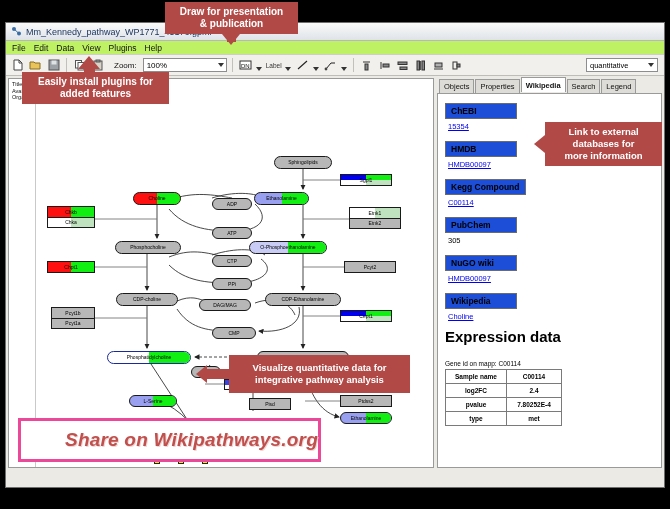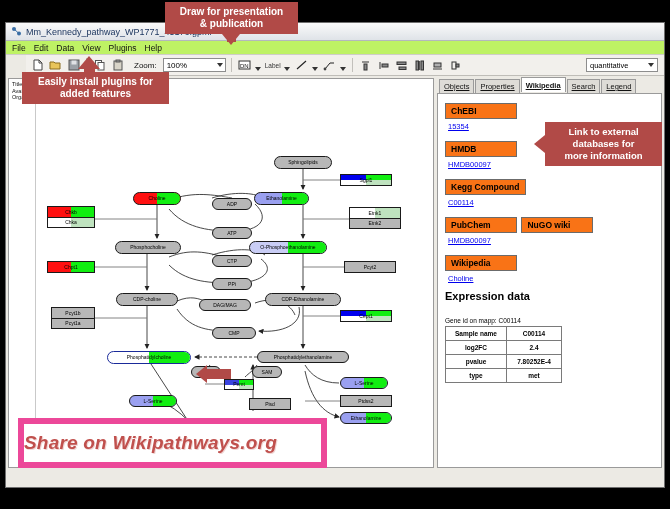--- a/index.html
+++ b/index.html
@@ -12,25 +12,25 @@
   .titlebar{height:18px;background:linear-gradient(#fafafa,#dfe3e8);
             border-bottom:1px solid #b4b8bd;display:flex;align-items:center;padding-left:5px;box-sizing:border-box;}
   .titlebar .tb-icon{width:11px;height:11px;margin-right:4px;flex:0 0 auto;}
   .titlebar .tb-text{font-size:9px;color:#18325c;white-space:nowrap;overflow:hidden;}
 
   .menubar{height:14px;background:#bef264;border-bottom:1px solid #cfcdc8;display:flex;align-items:center;
            padding-left:6px;box-sizing:border-box;}
   .menubar .mi{font-size:8.5px;color:#111;margin-right:8px;cursor:default;white-space:nowrap;}
 
   .toolbar{height:21px;background:#f2f0ec;border-bottom:1px solid #bfbdb8;display:flex;align-items:center;
-           padding:0 4px;box-sizing:border-box;gap:3px;position:relative;margin-left:20px;}
+           padding:0 4px;box-sizing:border-box;gap:3px;position:relative;}
   .tb-btn{width:15px;height:15px;display:flex;align-items:center;justify-content:center;flex:0 0 auto;}
   .tb-sep{width:1px;height:14px;background:#c2c0bb;margin:0 2px;flex:0 0 auto;}
   .zoom-label{font-size:8px;color:#111;margin:0 3px 0 6px;}
-  .zoom-combo{width:63px;height:14px;background:#fff;border:1px solid #8d8d8d;display:flex;align-items:center;
+  .zoom-combo{width:84px;height:14px;background:#fff;border:1px solid #8d8d8d;display:flex;align-items:center;
               font-size:8px;padding-left:3px;box-sizing:border-box;position:relative;}
   .zoom-combo .caret{position:absolute;right:2px;top:4px;border-left:3px solid transparent;border-right:3px solid transparent;
                      border-top:4px solid #333;}
   .dd-caret{width:7px;height:15px;display:flex;align-items:flex-end;justify-content:center;padding-bottom:4px;}
   .dd-caret i{display:block;border-left:3px solid transparent;border-right:3px solid transparent;border-top:4px solid #333;}
   .mini-label{font-size:6.5px;color:#333;}
 
   .vis-combo{position:absolute;right:6px;top:3px;width:72px;height:14px;background:#fff;border:1px solid #8d8d8d;
              display:flex;align-items:center;font-size:7.5px;padding-left:3px;box-sizing:border-box;}
   .vis-combo .caret{position:absolute;right:3px;top:4px;border-left:3px solid transparent;border-right:3px solid transparent;
@@ -56,50 +56,50 @@
   .gene{border:1px solid #1a1a1a;background:#b7b7b7;}
   .nodelabel{position:relative;z-index:3;}
   .half{position:absolute;top:0;bottom:0;z-index:1;}
   svg.wires{position:absolute;left:0;top:0;width:424px;height:434px;pointer-events:none;}
 
   .sel-handle{position:absolute;width:4px;height:4px;background:#ffe400;border:1px solid #222;z-index:9;}
 
   
   .tabstrip{display:flex;align-items:flex-end;height:15px;gap:1px;padding-left:2px;box-sizing:border-box;}
   .tab{font-size:7.5px;padding:2px 4px 1px 4px;border:1px solid #9a9a9a;border-bottom:none;background:#dedcd7;
-       color:#111;line-height:10px;white-space:nowrap;text-decoration:underline;}
+       color:#111;line-height:10px;white-space:nowrap;}
   .tab.active{background:#fff;font-weight:bold;position:relative;top:-1px;padding-top:3px;}
   .backpage{flex:1 1 auto;background:#fff;border:1px solid #9a9a9a;overflow:hidden;position:relative;padding:6px 7px;
             box-sizing:border-box;}
-  .db-head{display:inline-block;border:1px solid #6b6b6b;background:#f97316;font-size:8.5px;font-weight:bold;
+  .db-head{display:inline-block;border:1px solid #6b6b6b;background:#1d4ed8;font-size:8.5px;font-weight:bold;
            padding:2px 6px 2px 5px;color:#000;min-width:72px;box-sizing:border-box;}
   .db-val{font-size:7.5px;color:#00e;text-decoration:underline;margin:3px 0 7px 3px;display:block;}
   .db-plain{font-size:7.5px;color:#000;margin:3px 0 7px 3px;display:block;}
-  .exp-title{font-size:11px;font-weight:bold;color:#000;margin:2px 0 15px 0;}
+  .exp-title{font-size:15px;font-weight:bold;color:#000;margin:2px 0 15px 0;}
   .gene-id{font-size:6.5px;color:#000;margin-bottom:2px;}
   table.exp{border-collapse:collapse;}
   table.exp td{border:1px solid #7a7a7a;font-size:6.5px;text-align:center;padding:2px 3px;color:#000;
                font-weight:bold;height:9px;}
   table.exp td.c0{width:54px;}
   table.exp td.c1{width:48px;}
 
   
   .callout{position:absolute;background:#b14a47;color:#fff;font-weight:bold;text-align:center;
            font-size:10px;line-height:12px;display:flex;align-items:center;justify-content:center;
            padding:3px 6px;box-sizing:border-box;z-index:30;}
   .arrow-down{position:absolute;width:0;height:0;border-left:9px solid transparent;border-right:9px solid transparent;
               border-top:11px solid #b14a47;z-index:30;}
   .arrow-up{position:absolute;width:0;height:0;border-left:11px solid transparent;border-right:11px solid transparent;
             border-bottom:13px solid #b14a47;z-index:30;}
   .arrow-left{position:absolute;width:0;height:0;border-top:9px solid transparent;border-bottom:9px solid transparent;
               border-right:11px solid #b14a47;z-index:30;}
   .arrow-tail{position:absolute;background:#b14a47;z-index:30;}
 
-  .share{position:absolute;left:18px;top:418px;width:297px;height:38px;border:6px solid #ec4899;background:#fff;
-         display:flex;align-items:center;justify-content:flex-start;z-index:30;}
+  .share{position:absolute;left:18px;top:418px;width:297px;height:38px;border:3px solid #ec4899;background:#fff;
+         display:flex;align-items:center;justify-content:flex-end;z-index:30;}
   .share span{font-size:19px;font-style:italic;font-weight:bold;color:#c0504d;
               text-shadow:1px 1px 0 #f0d6d5;letter-spacing:.2px;}
 </style>
 </head>
 <body>
 
 <div id="root">
 
   <div class="window">
 
@@ -482,20 +482,21 @@
           <div class="db-head">ChEBI</div>
           <a class="db-val" href="#">15354</a>
 
           <div class="db-head">HMDB</div>
           <a class="db-val" href="#">HMDB00097</a>
 
           <div class="db-head">Kegg Compound</div>
           <a class="db-val" href="#">C00114</a>
 
           <div class="db-head">PubChem</div>
+          <span class="db-plain">305</span>
 
           <div class="db-head">NuGO wiki</div>
           <a class="db-val" href="#">HMDB00097</a>
 
           <div class="db-head">Wikipedia</div>
           <a class="db-val" href="#">Choline</a>
 
           <div class="exp-title">Expression data</div>
           <div class="gene-id">Gene id on mapp: C00114</div>
 
@@ -534,20 +535,22 @@
 added features</div>
   <div class="arrow-up" style="left:78px;top:56px;"></div>
   <div class="arrow-tail" style="left:84px;top:64px;width:11px;height:12px;"></div>
 
   <div class="callout" style="left:545px;top:122px;width:117px;height:44px;white-space:pre-line;font-size:9.5px;line-height:12px;">Link  to external
 databases  for
 more information</div>
   <div class="arrow-left" style="left:534px;top:135px;"></div>
   <div class="arrow-tail" style="left:543px;top:139px;width:8px;height:10px;"></div>
 
+  <div class="callout" style="left:229px;top:355px;width:181px;height:38px;white-space:pre-line;font-size:9.5px;line-height:12px;">Visualize quantitative data  for
+integrative pathway analysis</div>
   <div class="arrow-left" style="left:196px;top:365px;"></div>
   <div class="arrow-tail" style="left:206px;top:369px;width:25px;height:10px;"></div>
 
   <div class="share">
     <span>Share on Wikipathways.org</span>
   </div>
 
 </div>
 
 </body></html>

